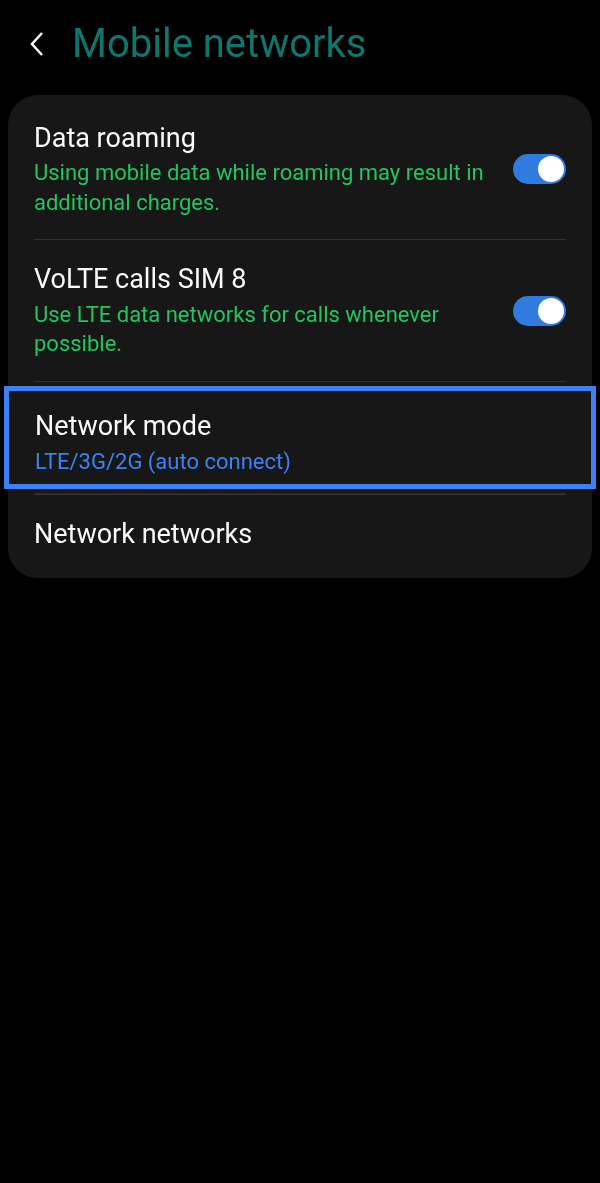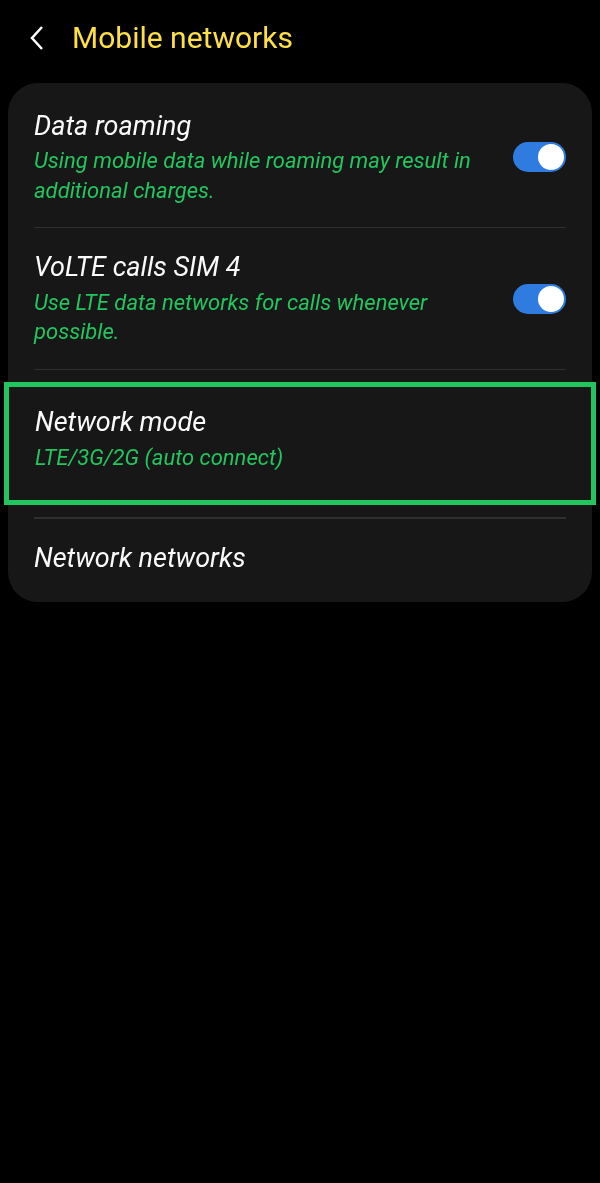--- a/index.html
+++ b/index.html
@@ -28,30 +28,29 @@
     justify-content: center;
     cursor: pointer;
     margin-right: 20px;
   }
   .back-icon svg {
     stroke: #ffffff;
     stroke-width: 2.5;
     fill: none;
   }
   .header-title {
-    font-size: 30px;
+    font-size: 40px;
     font-weight: 400;
-    color: #fde047;
+    color: #0f766e;
   }
   .panel {
     margin: 0 8px;
     background: #171717;
     border-radius: 30px;
     padding: 4px 0;
-    font-style: italic;
   }
   .item {
     padding: 22px 26px;
     display: flex;
     align-items: center;
     justify-content: space-between;
     position: relative;
   }
   .item-text {
     flex: 1;
@@ -64,21 +63,21 @@
     line-height: 1.3;
   }
   .item-sub {
     font-size: 22px;
     color: #22c55e;
     line-height: 1.35;
     margin-top: 2px;
   }
   .item-sub-blue {
     font-size: 22px;
-    color: #22c55e;
+    color: #3b82f6;
     line-height: 1.35;
     margin-top: 3px;
   }
   .toggle {
     width: 53px;
     height: 30px;
     background: #2f7be0;
     border-radius: 30px;
     position: relative;
     cursor: pointer;
@@ -92,23 +91,23 @@
     height: 26px;
     background: #ffffff;
     border-radius: 50%;
   }
   .divider {
     height: 1px;
     background: #2f2f2f;
     margin: 0 26px;
   }
   .highlight-box {
-    border: 5px solid #22c55e;
-    margin: 12px -4px;
-    padding: 18px 26px 27px 26px;
+    border: 5px solid #3b82f6;
+    margin: 4px -4px;
+    padding: 18px 26px 7px 26px;
   }
 </style>
 </head>
 <body>
 
 <div class="header">
   <div class="back-icon">
     <svg width="18" height="28" viewBox="0 0 18 28">
       <polyline points="14,3 4,14 14,25"></polyline>
     </svg>
@@ -125,21 +124,21 @@
     </div>
     <div class="toggle">
       <div class="toggle-knob"></div>
     </div>
   </div>
 
   <div class="divider"></div>
 
   <div class="item">
     <div class="item-text">
-      <div class="item-title">VoLTE calls SIM 4</div>
+      <div class="item-title">VoLTE calls SIM 8</div>
       <div class="item-sub">Use LTE data networks for calls whenever possible.</div>
     </div>
     <div class="toggle">
       <div class="toggle-knob"></div>
     </div>
   </div>
 
   <div class="divider"></div>
 
   <div class="item highlight-box">

